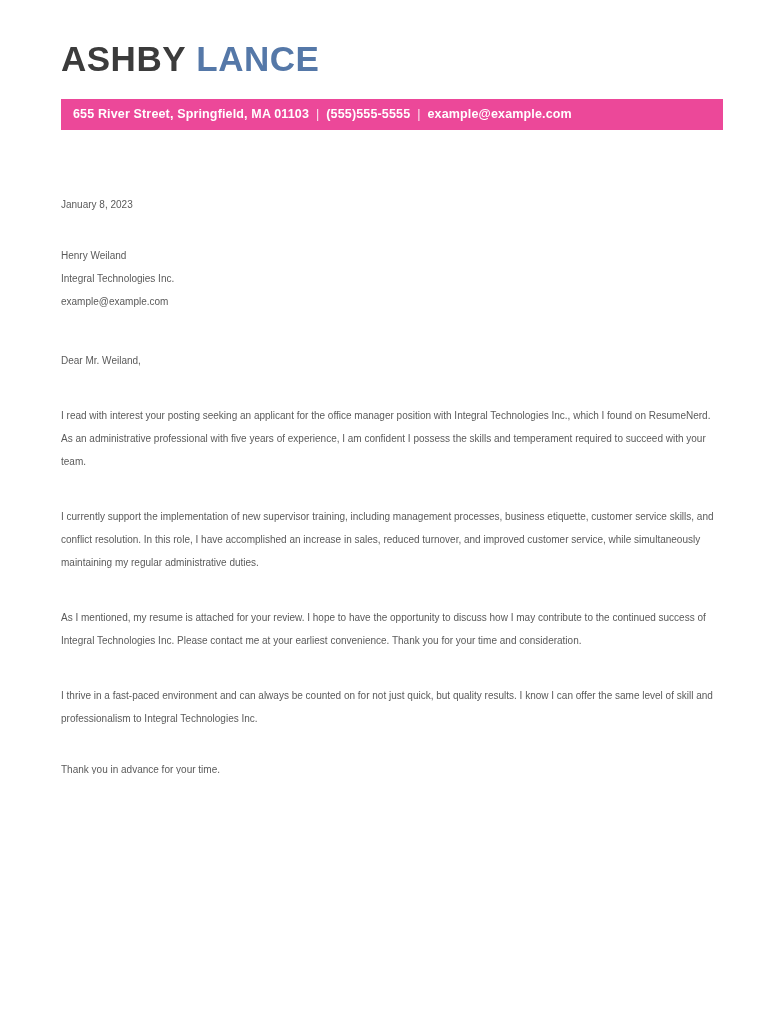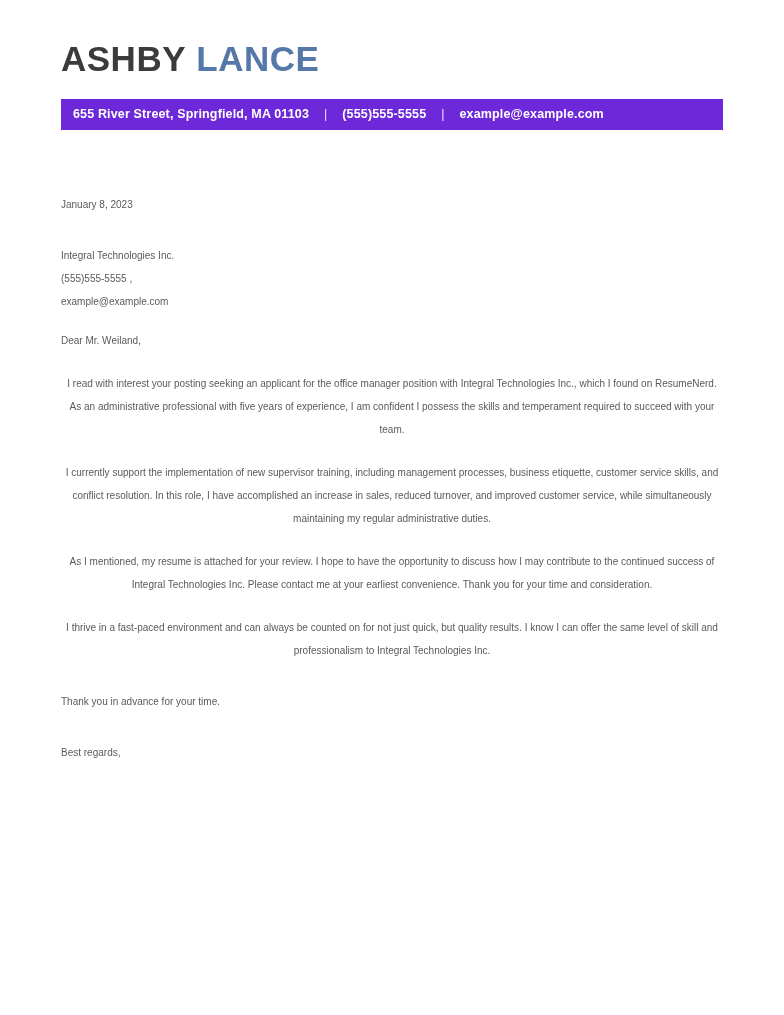--- a/index.html
+++ b/index.html
@@ -36,27 +36,26 @@
   }
   .name-first {
     color: #3b3b3b;
   }
   .name-last {
     color: #5578a8;
   }
 
   .contact-bar {
     margin: 20px 61px 0 61px;
-    background: #6d28d9;
+    background: #ec4899;
     height: 31px;
     display: flex;
     align-items: center;
     padding: 0 12px;
     box-sizing: border-box;
-    gap: 8px;
   }
   .contact-text {
     color: #ffffff;
     font-size: 12.5px;
     font-weight: 700;
     letter-spacing: 0.15px;
     white-space: nowrap;
   }
   .contact-sep {
     color: #ffffff;
@@ -79,26 +78,26 @@
   }
 
   .recipient {
     margin-top: 28px;
   }
   .recipient div {
     line-height: 23px;
   }
 
   .salutation {
-    margin-top: 16px;
+    margin-top: 36px;
   }
 
   .para {
-    margin-top: 20px;
-    text-align: center;
+    margin-top: 32px;
+    text-align: left;
   }
 
   .closing-line {
     margin-top: 28px;
   }
 
   .signature {
     margin-top: 28px;
   }
 </style>
@@ -119,22 +118,22 @@
     <span class="contact-text">(555)555-5555</span>
     <span class="contact-sep">|</span>
     <span class="contact-text">example@example.com</span>
   </div>
 
   <div class="letter">
 
     <div class="date">January 8, 2023</div>
 
     <div class="recipient">
+      <div>Henry Weiland</div>
       <div>Integral Technologies Inc.</div>
-      <div>(555)555-5555 ,</div>
       <div>example@example.com</div>
     </div>
 
     <div class="salutation">Dear Mr. Weiland,</div>
 
     <div class="para">I read with interest your posting seeking an applicant for the office manager position with Integral Technologies Inc., which I found on ResumeNerd. As an administrative professional with five years of experience, I am confident I possess the skills and temperament required to succeed with your team.</div>
     <div class="para">I currently support the implementation of new supervisor training, including management processes, business etiquette, customer service skills, and conflict resolution. In this role, I have accomplished an increase in sales, reduced turnover, and improved customer service, while simultaneously maintaining my regular administrative duties.</div>
     <div class="para">As I mentioned, my resume is attached for your review. I hope to have the opportunity to discuss how I may contribute to the continued success of Integral Technologies Inc. Please contact me at your earliest convenience. Thank you for your time and consideration.</div>
     <div class="para">I thrive in a fast-paced environment and can always be counted on for not just quick, but quality results. I know I can offer the same level of skill and professionalism to Integral Technologies Inc.</div>
 

